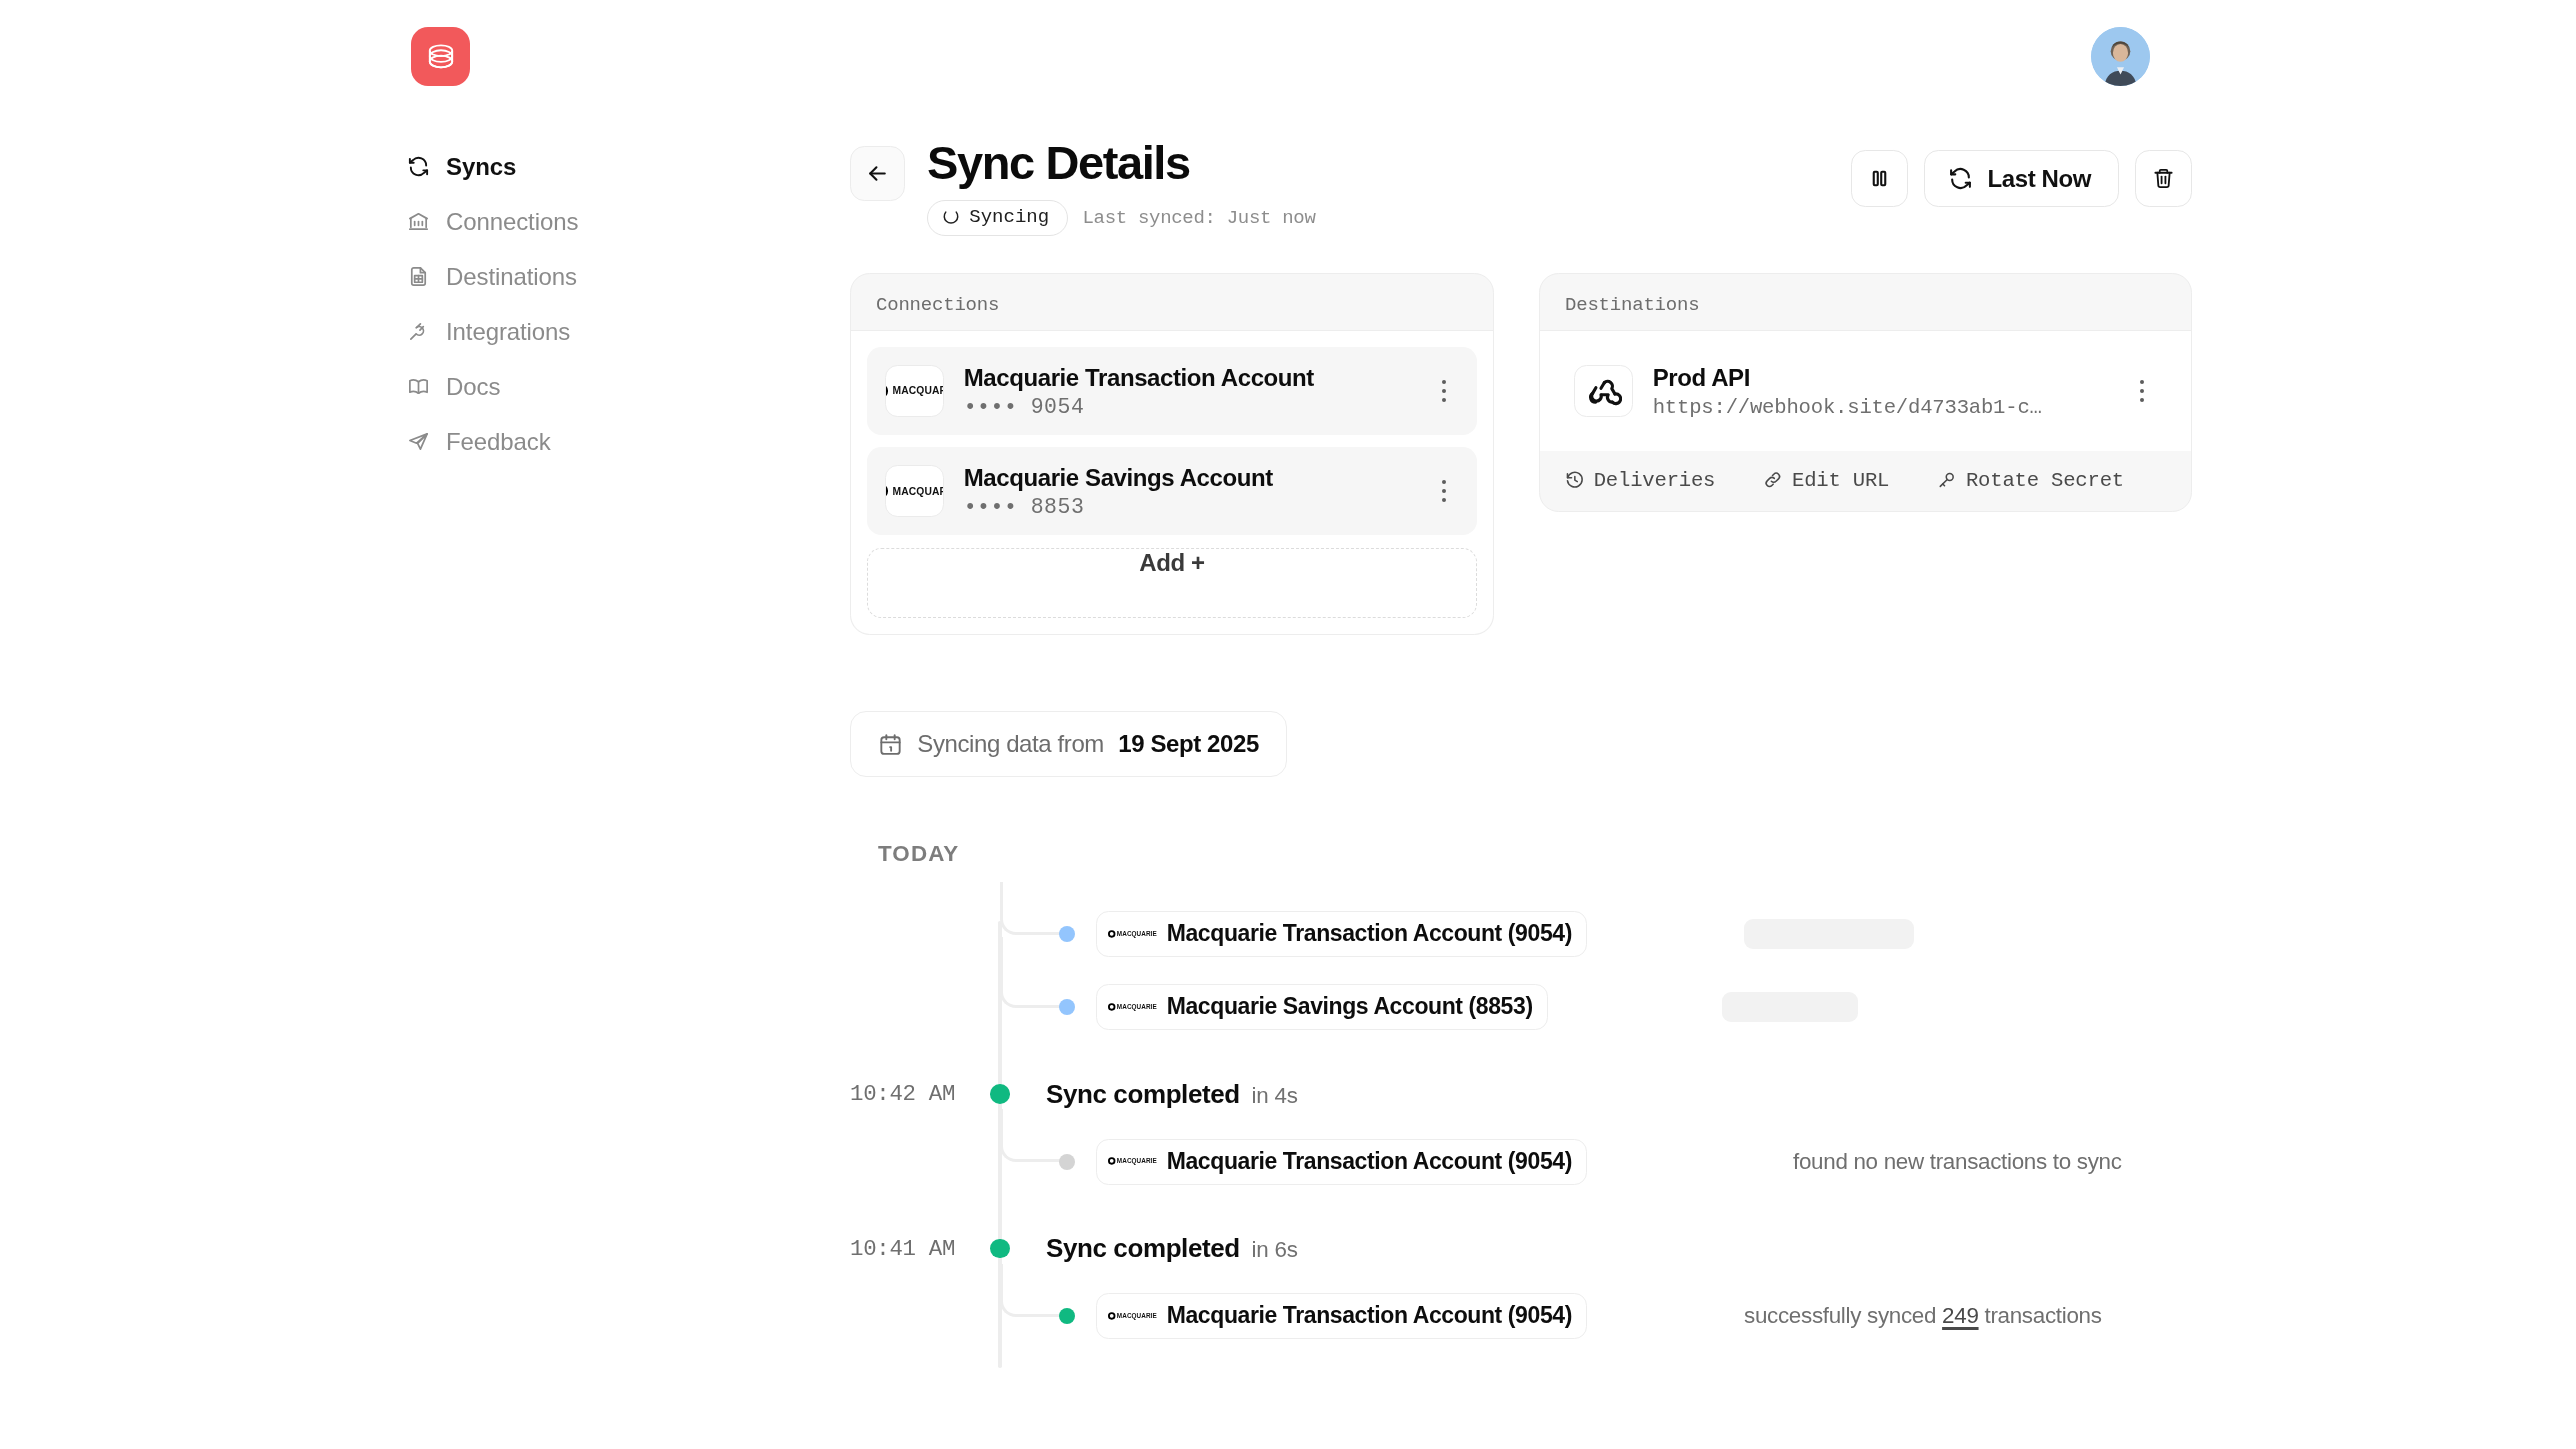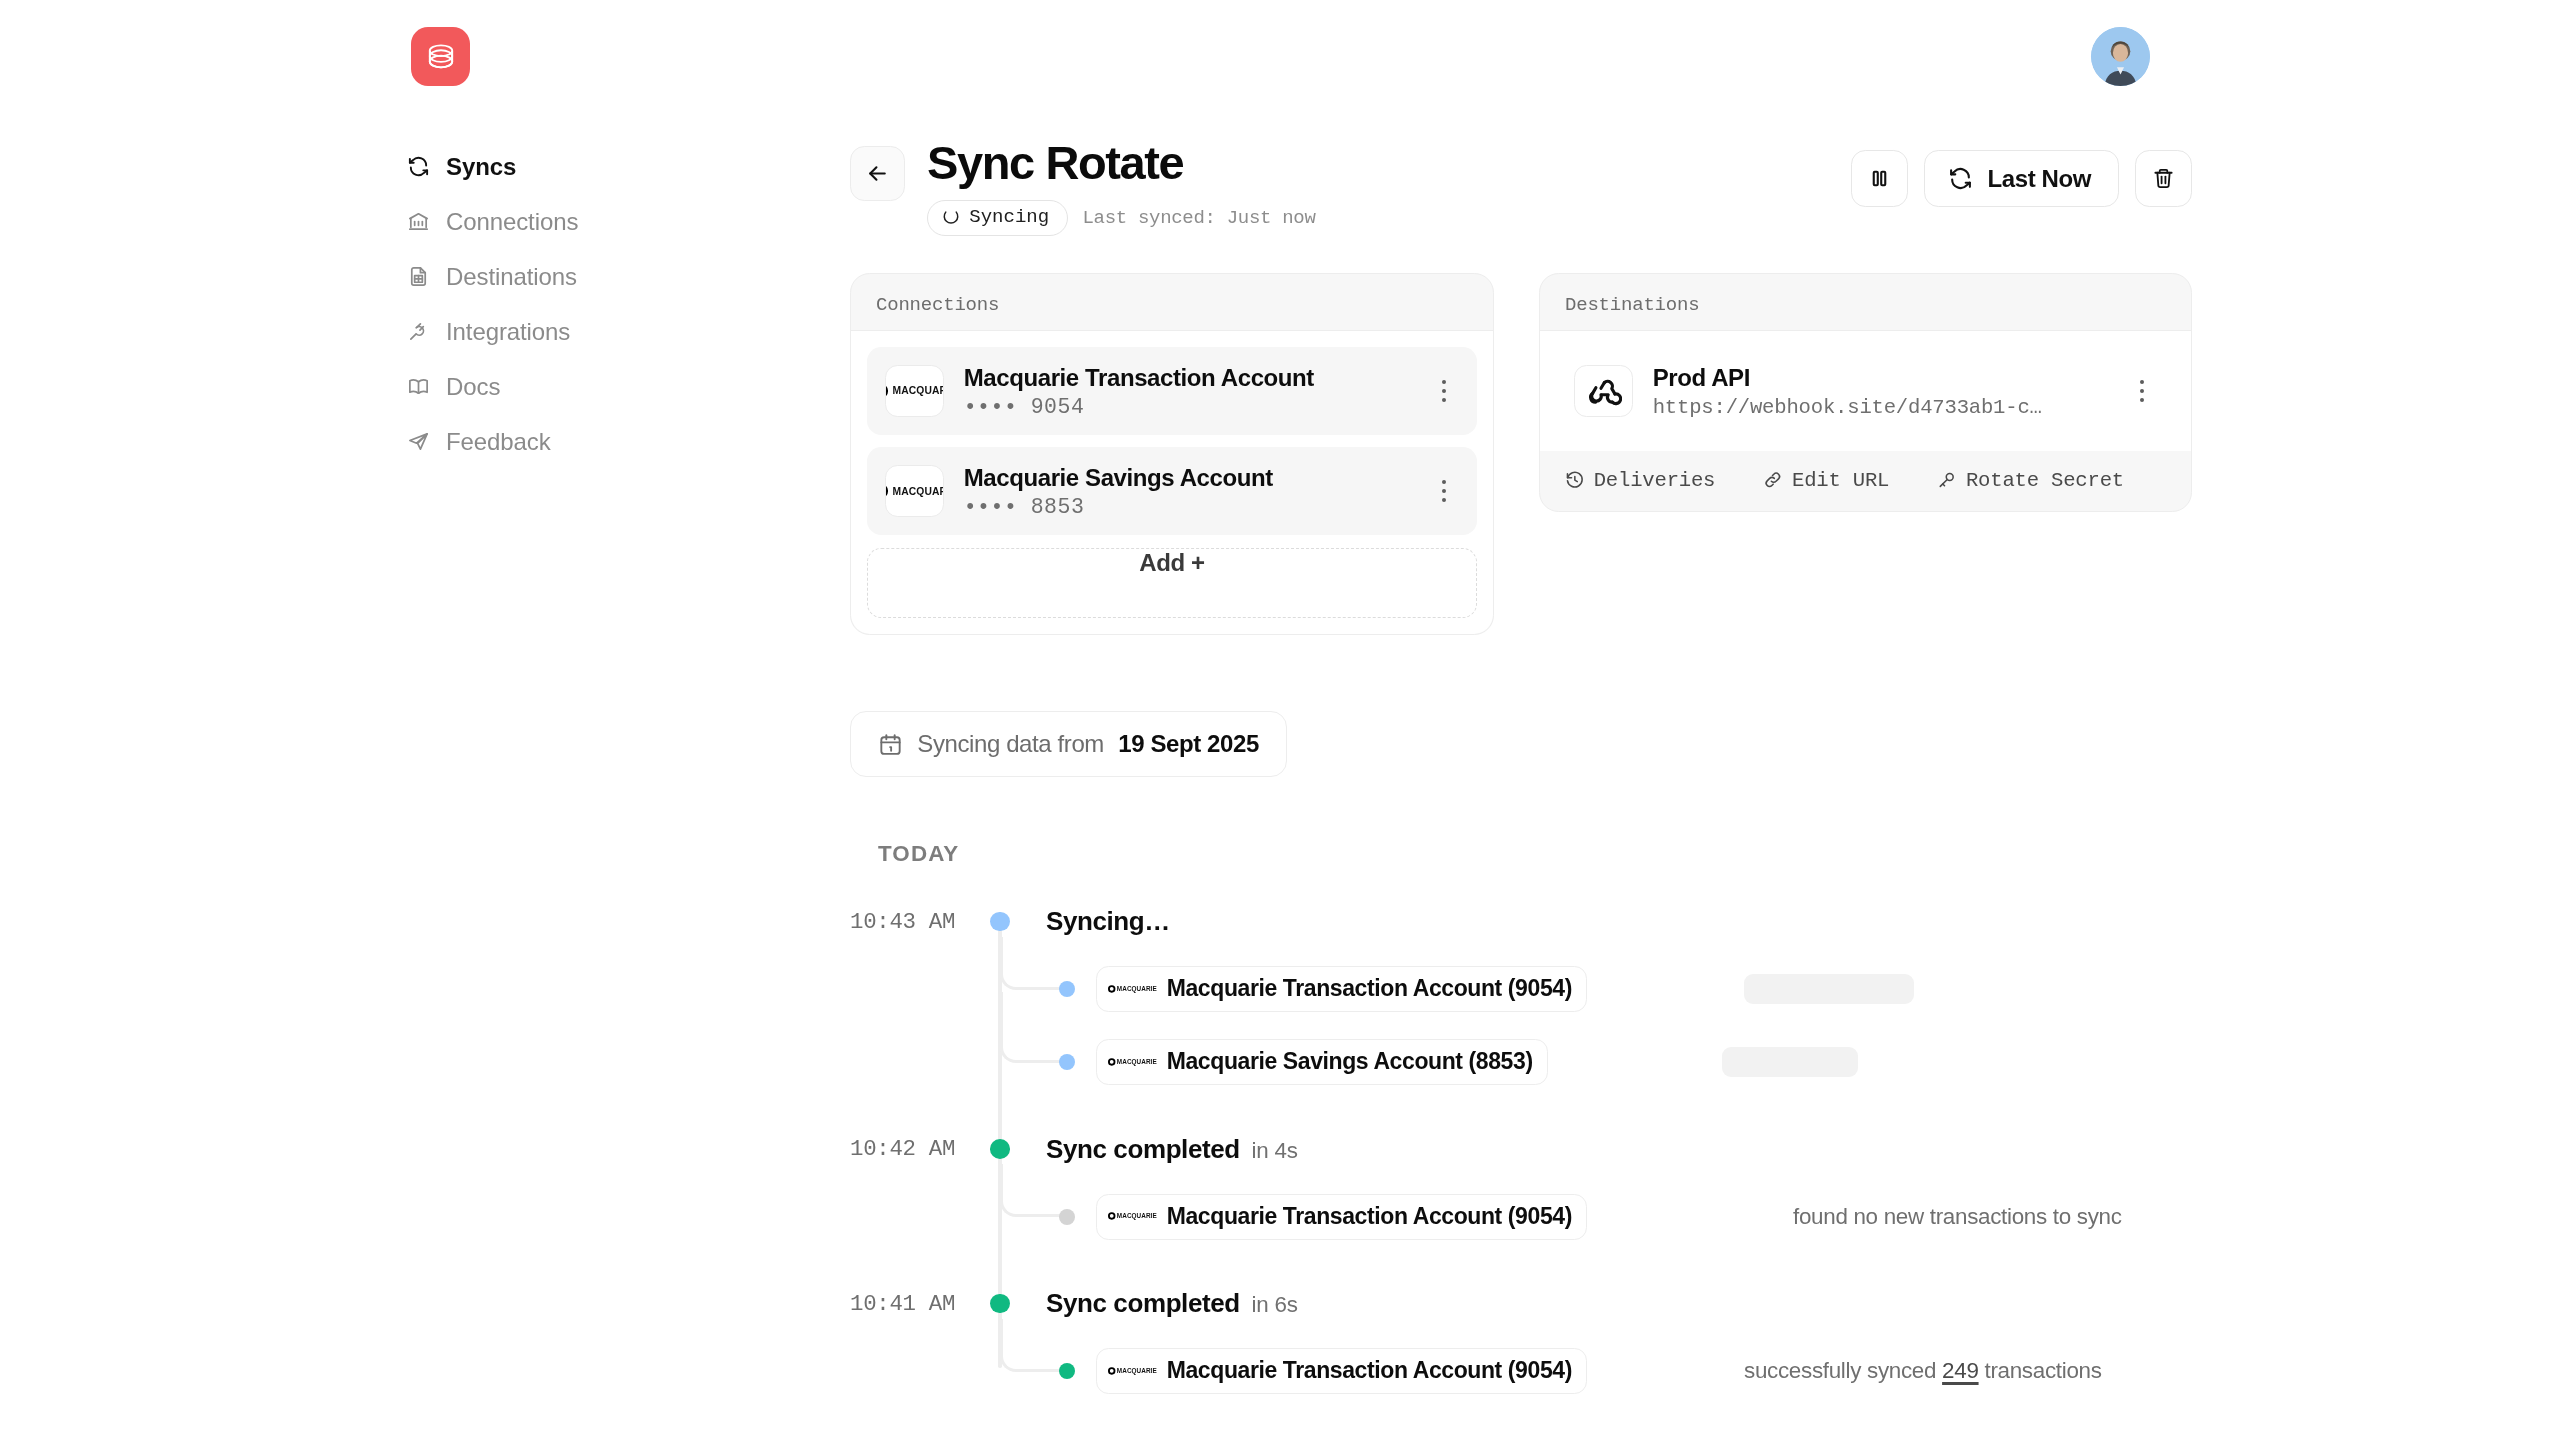--- a/index.html
+++ b/index.html
@@ -255,21 +255,21 @@
 
 <div class="main">
 
   <div class="page-head">
     <div class="back-btn">
       <svg width="25" height="25" viewBox="0 0 24 24" fill="none" stroke="#111" stroke-width="2" stroke-linecap="round" stroke-linejoin="round">
         <path d="M19 12H5"></path>
           <path d="M11 18l-6-6 6-6"></path>
       </svg>
     </div>
-    <div class="page-title">Sync Rotate</div>
+    <div class="page-title">Sync Details</div>
     <div class="sub-row">
       <div class="badge mono">
         <svg width="18" height="18" viewBox="0 0 24 24" fill="none" stroke="#202020" stroke-width="2" stroke-linecap="round">
           <path d="M5 5.5a9 9 0 1 0 14 0"></path>
         </svg>
         <span>Syncing</span>
       </div>
       <div class="last-sync mono">Last synced: Just now</div>
     </div>
   </div>
@@ -413,28 +413,20 @@
     <span>Syncing data from </span>
     <b>19 Sept 2025</b>
   </div>
 
   <div class="today">TODAY</div>
 
   <div class="timeline">
     <div class="spine"></div>
 
     <div class="tl-group">
-      <div class="tl-main">
-        <div class="tl-time mono">10:43 AM</div>
-        <div class="tl-dot" style="background:#93c5fd;"></div>
-        <div class="tl-label">
-          <span class="t">Syncing…</span>
-          <span class="d"></span>
-        </div>
-      </div>
 
       <div class="tl-child" style="margin-top:12.5px;">
         <div class="tl-elbow"></div>
         <div class="tl-cdot" style="background:#93c5fd;"></div>
         <div class="tl-pill">
           <span class="pill-logo">
             <span class="mq-ring" style="width:11.6px;height:11.6px;border-width:3.1px;flex:0 0 11.6px;"></span>
             <span class="mq-word">MACQUARIE</span>
           </span>
           <span>Macquarie Transaction Account (9054)</span>

